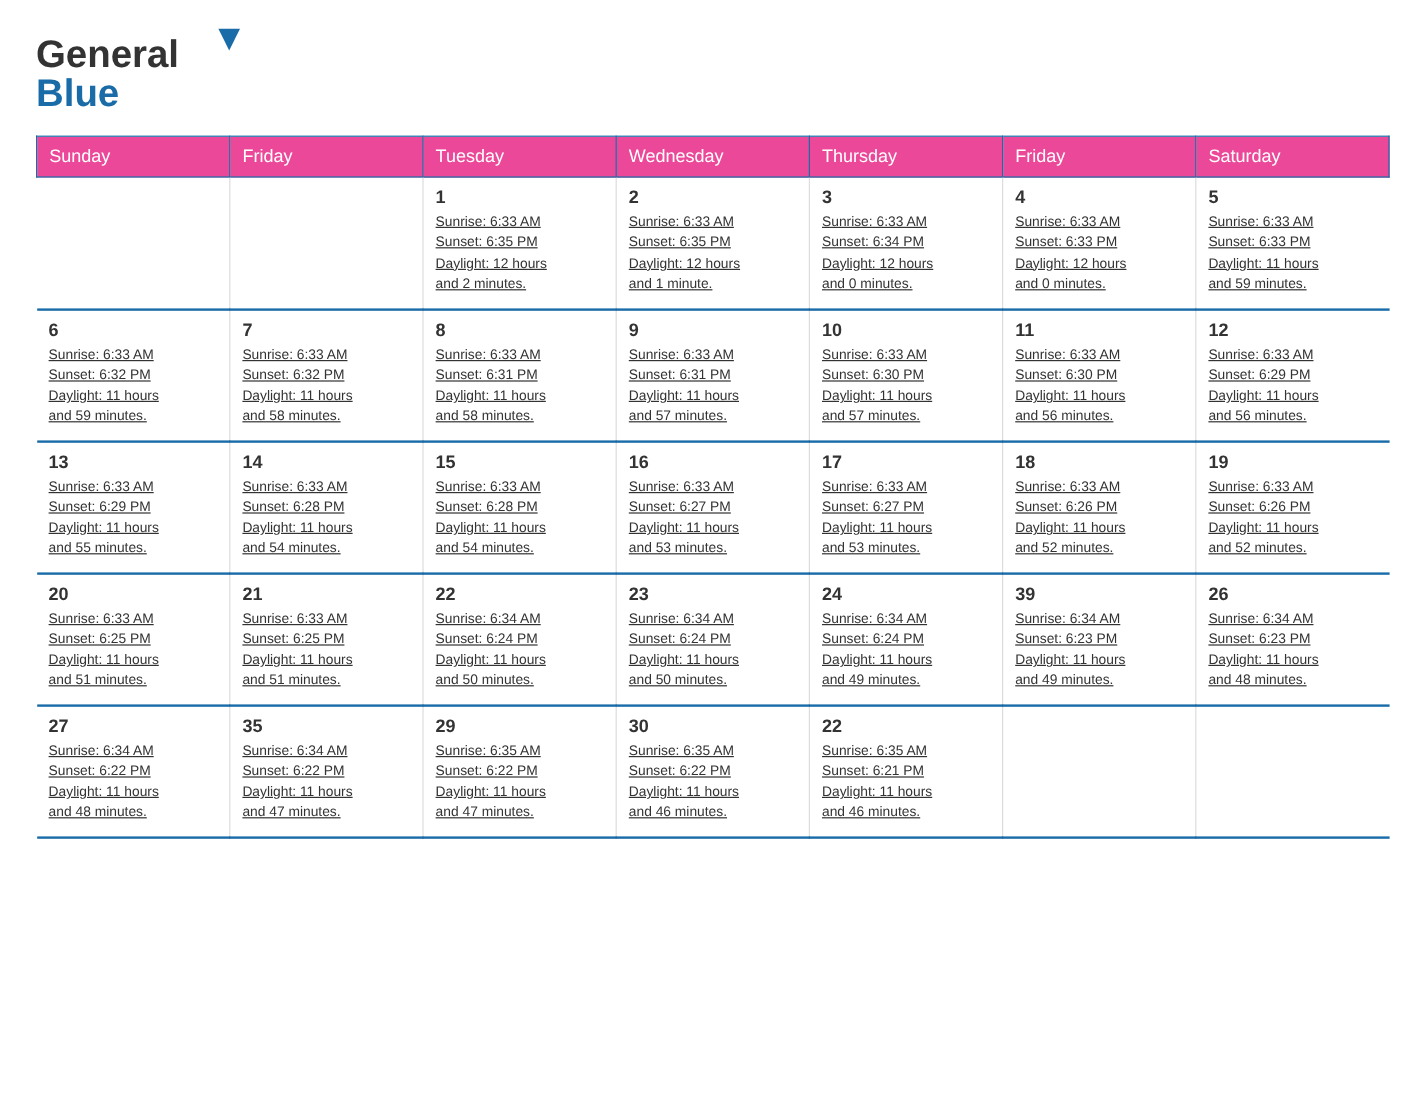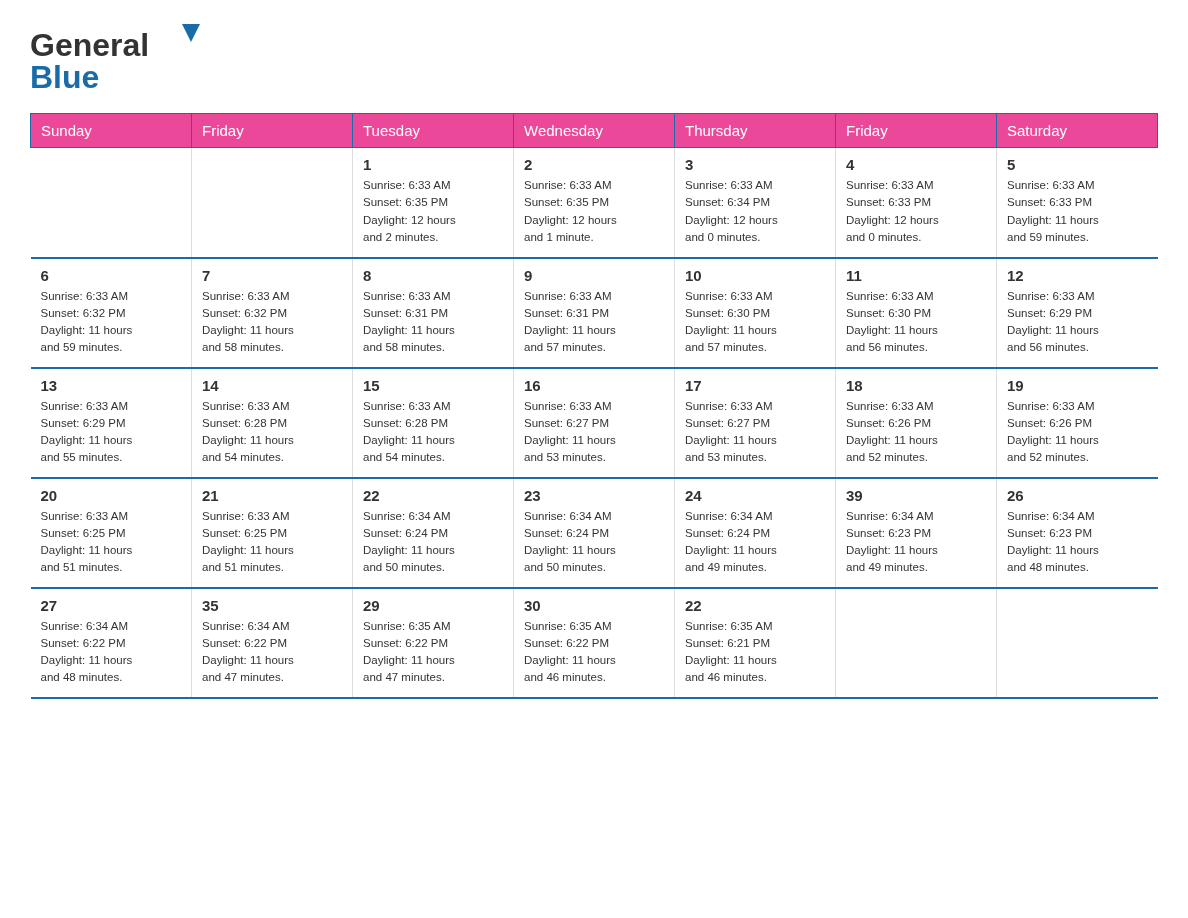--- a/index.html
+++ b/index.html
@@ -69,20 +69,21 @@
       font-size: 15px;
       font-weight: bold;
       color: #333;
       margin-bottom: 4px;
       display: block;
     }
     .day-info {
       font-size: 11.5px;
       color: #333;
       line-height: 1.5;
+      text-decoration: underline;
     }
     .empty-cell {
       background: #fff;
     }
   </style>
 </head>
 <body>
 
 <div class="header">
   <div class="logo">

